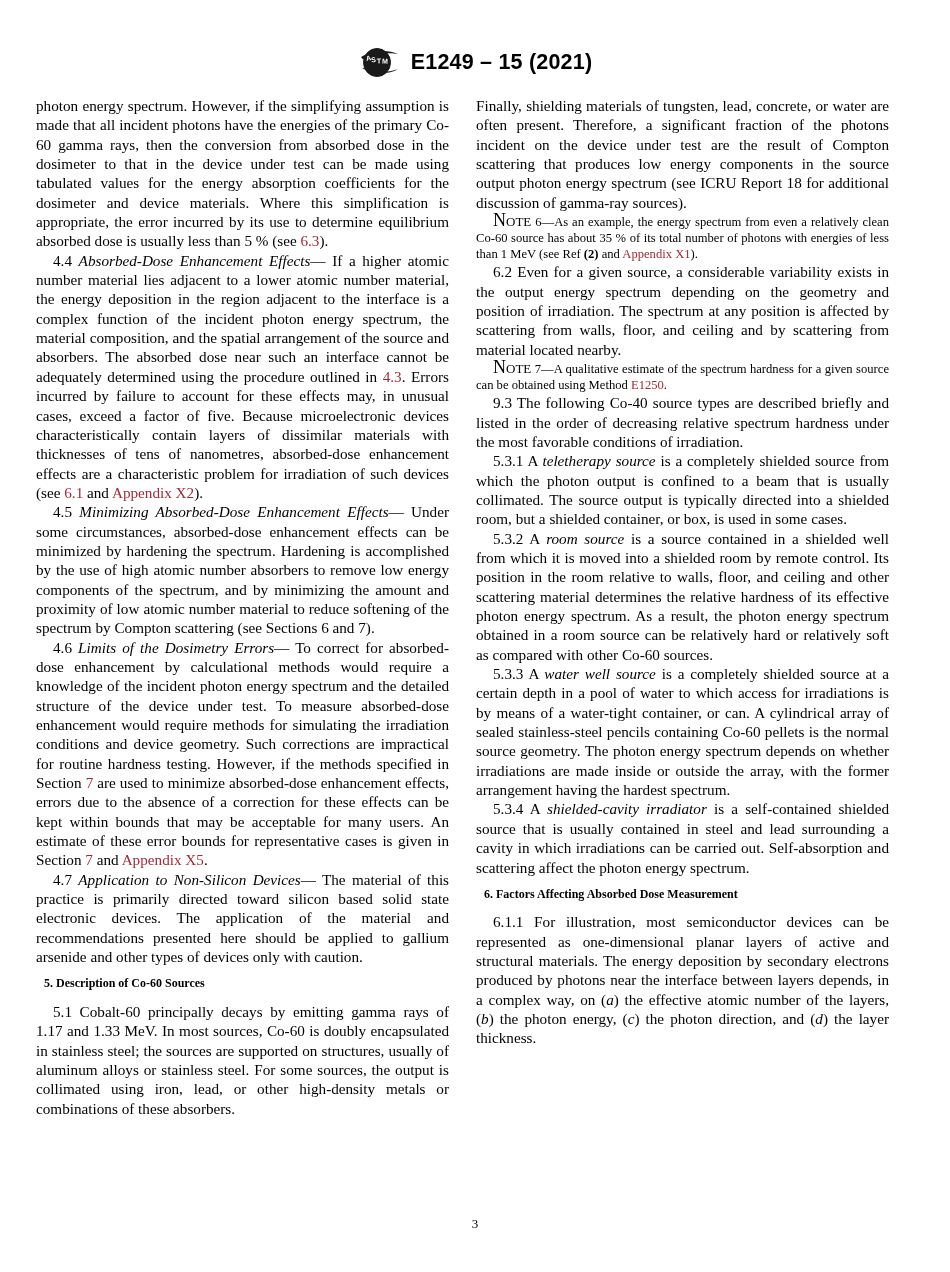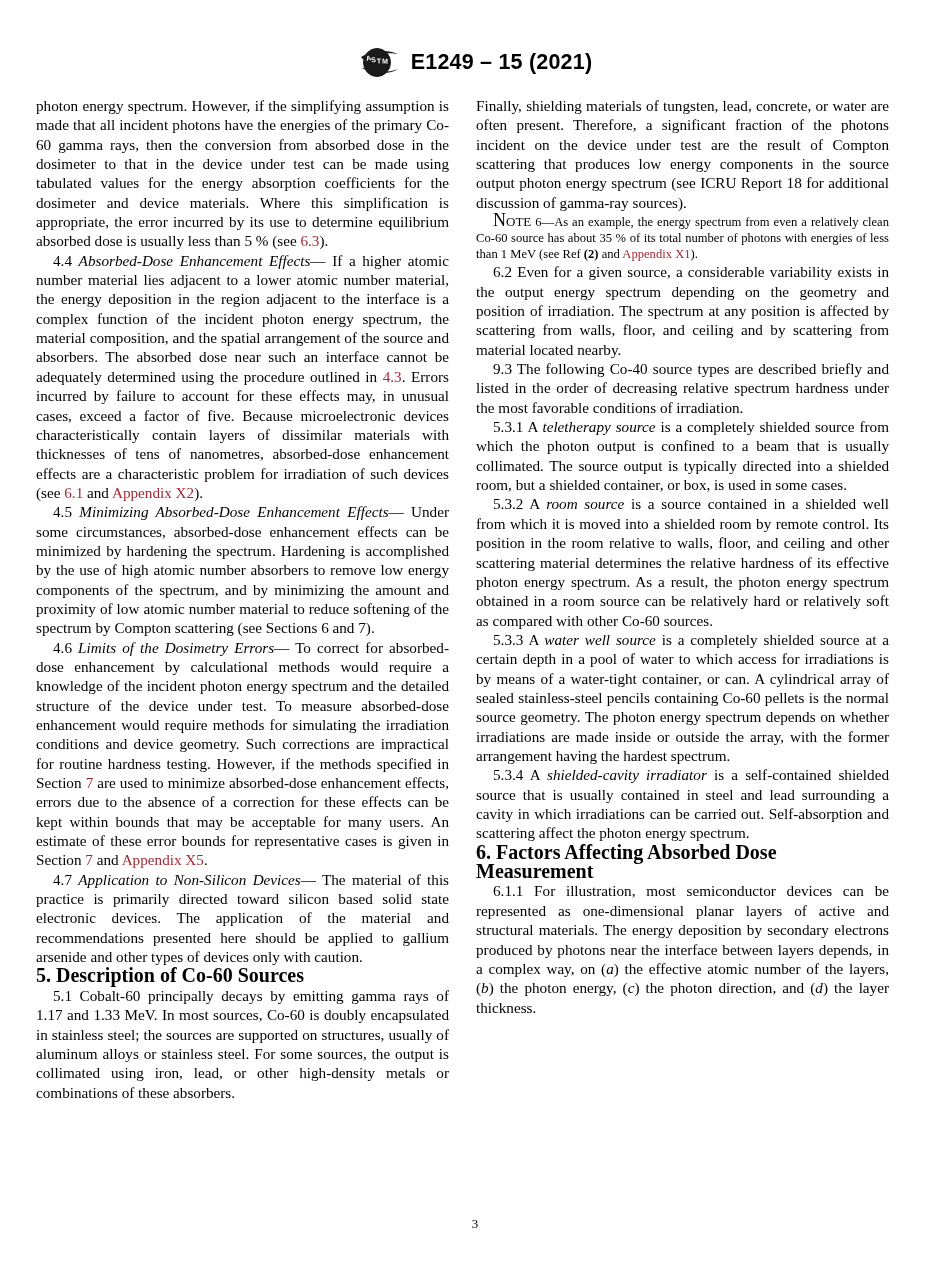--- a/index.html
+++ b/index.html
@@ -82,24 +82,24 @@
     line-height: 16.1px;
     text-align: justify;
     text-indent: 17px;
   }
   .note-label {
     font-variant: small-caps;
     font-size: 18px;
   }
 
   h2.section-head {
-    margin: 0;
+    margin: 8px;
     font-family: "Liberation Serif", "DejaVu Serif", serif;
     font-weight: bold;
-    font-size: 20px;
+    font-size: 12px;
     line-height: 19.4px;
     text-indent: 0;
     text-align: left;
   }
 
   .gap-par   { margin-top: 4.5px; }
   .gap-note  { margin-top: 9px; }
   .gap-head  { margin-top: 22px; }
   .gap-after-head { margin-top: 7px; }
   .gap-sub   { margin-top: 0px; }
@@ -165,20 +165,21 @@
     </div>
 
     <div class="col">
 
       <p class="body-par no-indent">Finally, shielding materials of tungsten, lead, concrete, or water are often present. Therefore, a significant fraction of the photons incident on the device under test are the result of Compton scattering that produces low energy components in the source output photon energy spectrum (see ICRU Report 18 for additional discussion of gamma-ray sources).</p>
 
       <p class="note gap-note"><span class="note-label">Note</span><span> 6—As an example, the energy spectrum from even a relatively clean Co-60 source has about 35 % of its total number of photons with energies of less than 1 MeV (see Ref </span><span class="bold">(2)</span><span> and </span><span class="lnk">Appendix X1</span><span>).</span></p>
 
       <p class="body-par gap-note"><span>6.2 </span><span>Even for a given source, a considerable variability exists in the output energy spectrum depending on the geometry and position of irradiation. The spectrum at any position is affected by scattering from walls, floor, and ceiling and by scattering from material located nearby.</span></p>
 
+      <p class="note gap-note"><span class="note-label">Note</span><span> 7—A qualitative estimate of the spectrum hardness for a given source can be obtained using Method </span><span class="lnk">E1250</span><span>.</span></p>
 
       <p class="body-par gap-note"><span>9.3 </span><span>The following Co-40 source types are described briefly and listed in the order of decreasing relative spectrum hardness under the most favorable conditions of irradiation.</span></p>
 
 
       <p class="body-par gap-note"><span>5.3.1 </span><span>A </span><em>teletherapy source</em><span> is a completely shielded source from which the photon output is confined to a beam that is usually collimated. The source output is typically directed into a shielded room, but a shielded container, or box, is used in some cases.</span></p>
 
       <p class="body-par gap-sub"><span>5.3.2 </span><span>A </span><em>room source</em><span> is a source contained in a shielded well from which it is moved into a shielded room by remote control. Its position in the room relative to walls, floor, and ceiling and other scattering material determines the relative hardness of its effective photon energy spectrum. As a result, the photon energy spectrum obtained in a room source can be relatively hard or relatively soft as compared with other Co-60 sources.</span></p>
 
       <p class="body-par gap-sub"><span>5.3.3 </span><span>A </span><em>water well source</em><span> is a completely shielded source at a certain depth in a pool of water to which access for irradiations is by means of a water-tight container, or can. A cylindrical array of sealed stainless-steel pencils containing Co-60 pellets is the normal source geometry. The photon energy spectrum depends on whether irradiations are made inside or outside the array, with the former arrangement having the hardest spectrum.</span></p>
 

